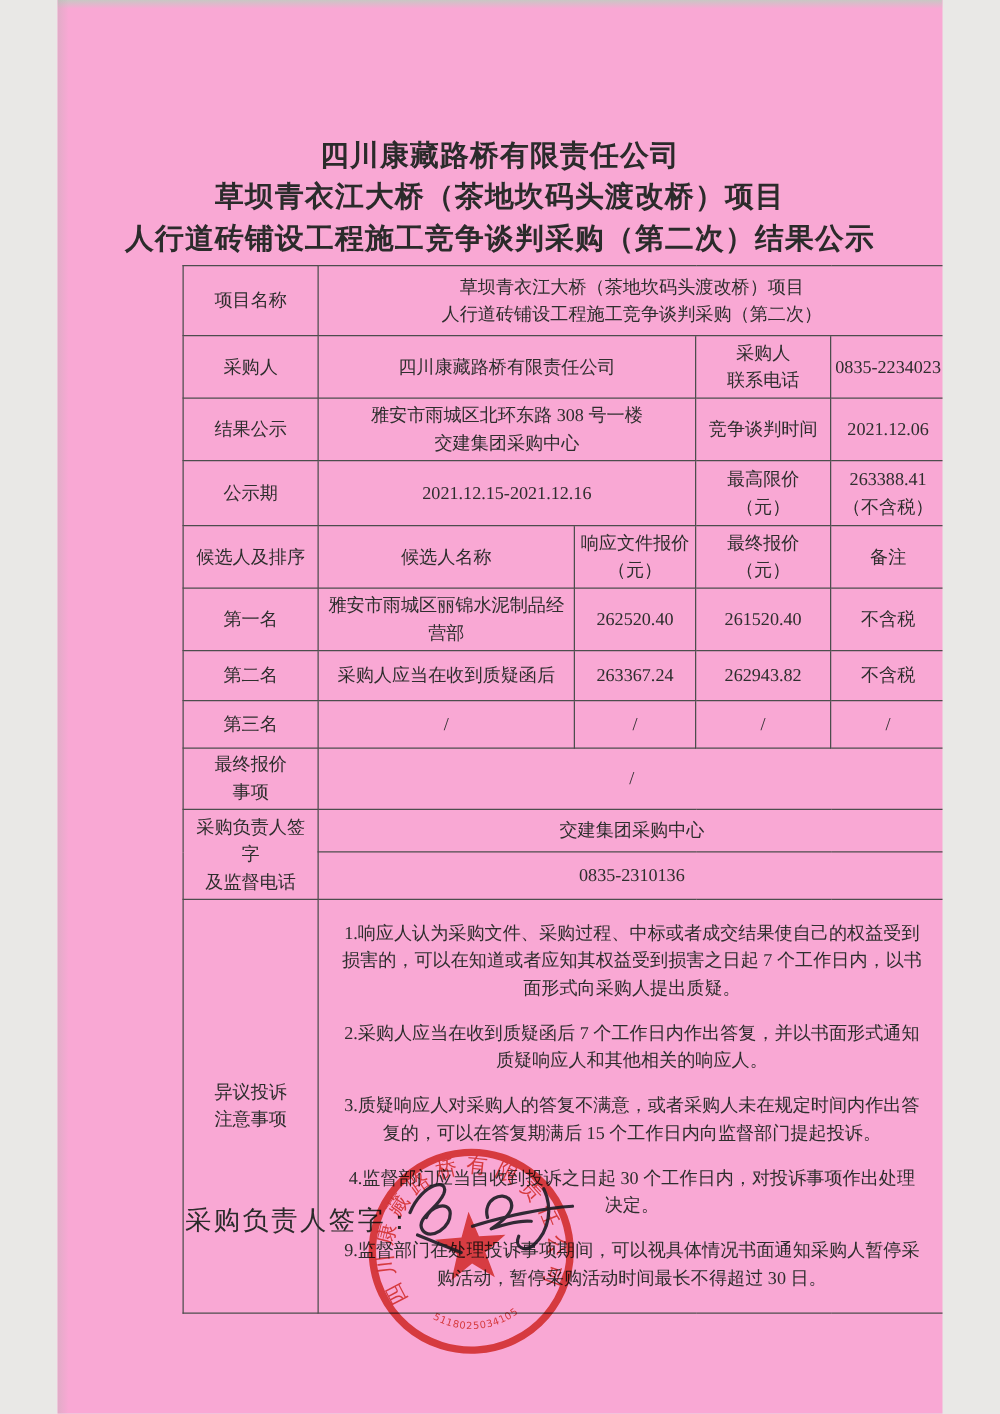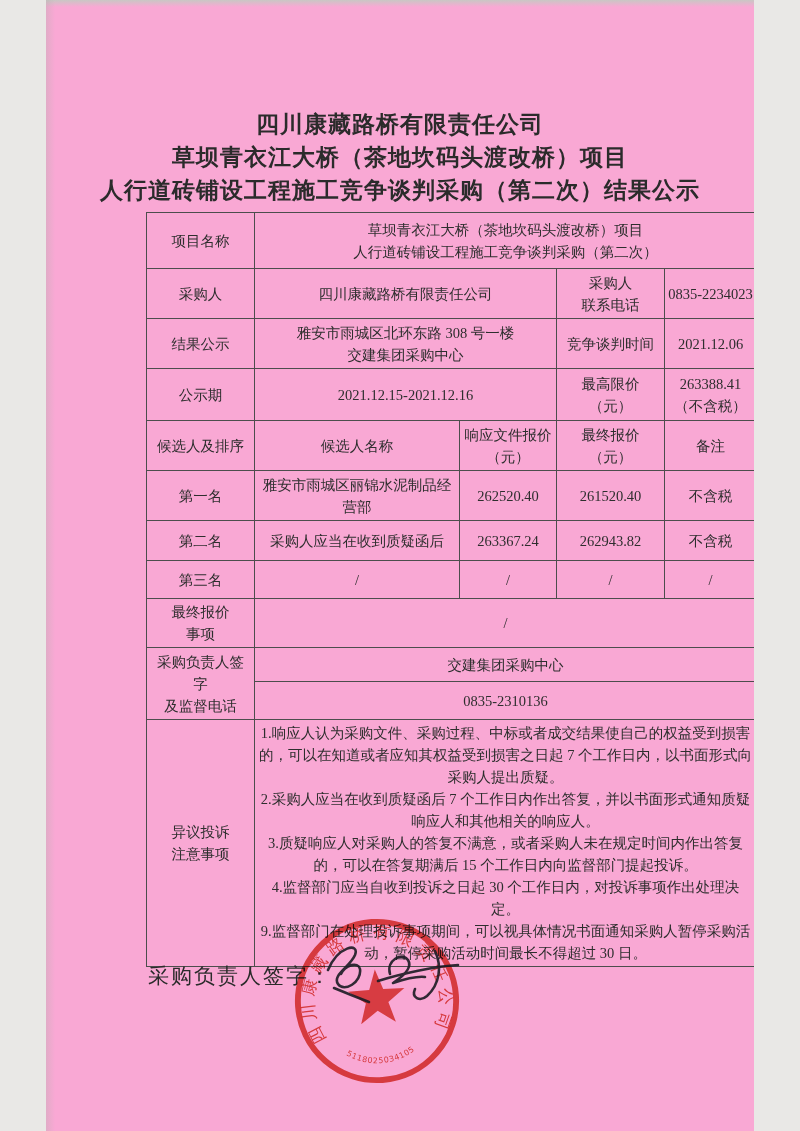--- a/index.html
+++ b/index.html
@@ -44,21 +44,21 @@
   tr.r1  { height: 56px; }  tr.r2  { height: 50px; }
   tr.r3  { height: 50px; }  tr.r4  { height: 52px; }
   tr.r5  { height: 50px; }  tr.r6  { height: 50px; }
   tr.r7  { height: 40px; }  tr.r8  { height: 38px; }
   tr.r9  { height: 44px; }  tr.r10 { height: 34px; }
   tr.r11 { height: 38px; margin-left: 26px; }  tr.r12 { height: 244px; }
   td.notes-cell {
     text-align: left; vertical-align: top;
     padding: 10px 8px 4px 10px; line-height: 23px; font-size: 14.5px;
   }
-  td.notes-cell p { margin: 0; }
+  td.notes-cell p { margin: 14px; }
 
   
   .sig-line {
     position: absolute; left: 102px; top: 962px;
     font-size: 21px; letter-spacing: 2px; color: #2b2b2b;
   }
   .signature-svg {
     position: absolute; left: 268px; top: 936px; z-index: 3;
   }
   .stamp-svg {

